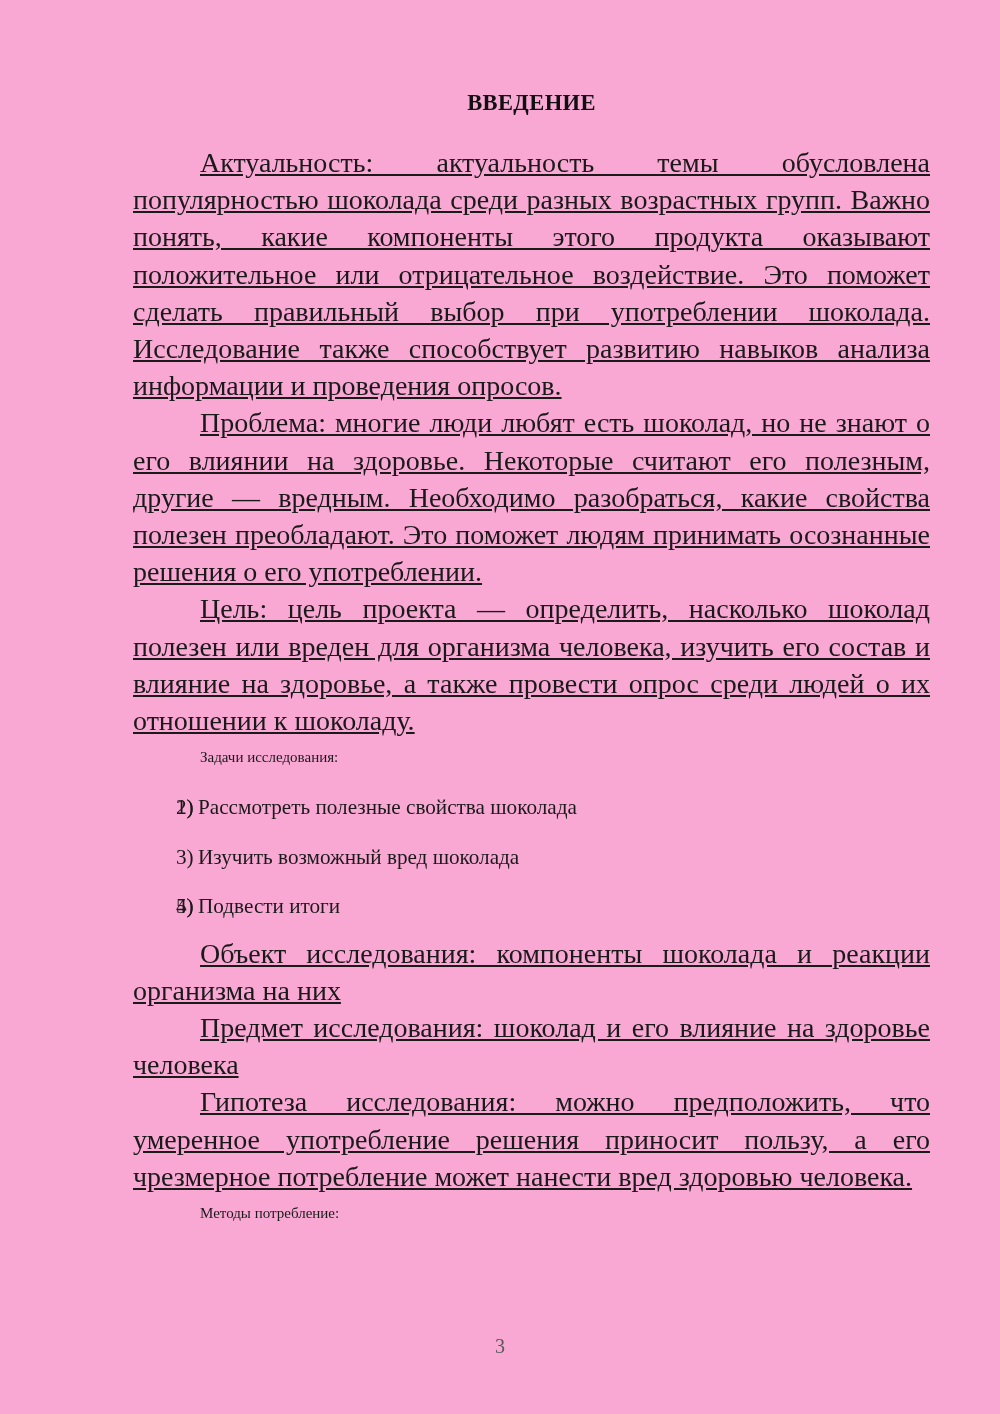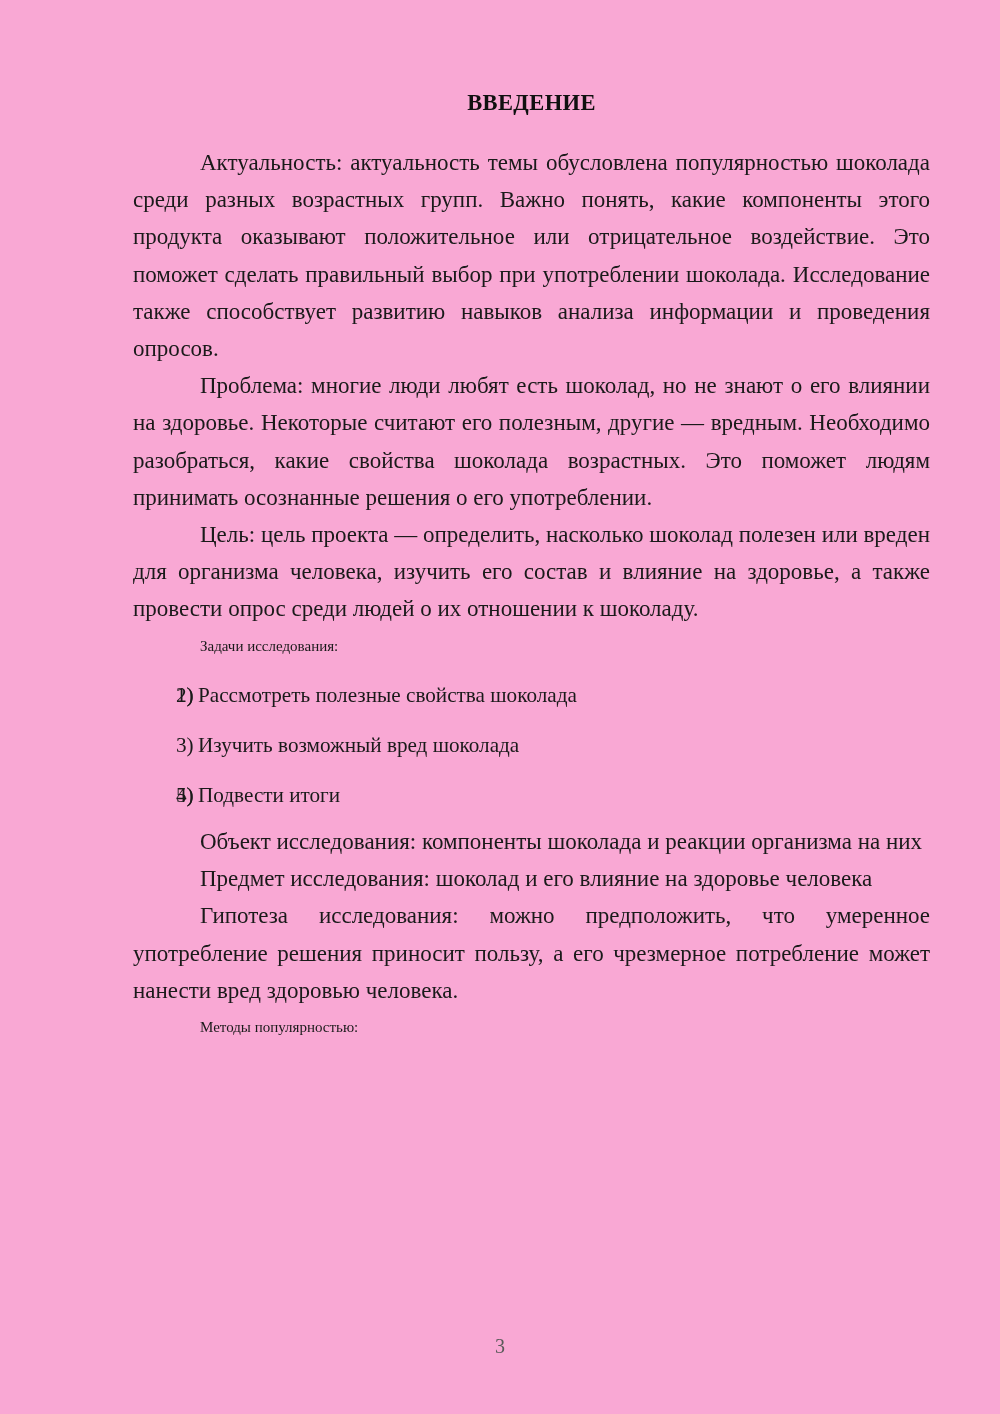--- a/index.html
+++ b/index.html
@@ -38,28 +38,29 @@
     font-size: 22.5px;
     font-weight: bold;
     text-align: center;
     letter-spacing: 0.4px;
     line-height: 30px;
     margin: 0 0 26px 0;
     color: #101010;
   }
 
   .para {
-    font-size: 23px;
+    font-size: 28px;
     line-height: 37.2px;
     text-align: justify;
     text-justify: inter-word;
     text-indent: 67px;
     margin: 0 0 0 0;
     color: #1a1a1a;
     hyphens: none;
+    text-decoration: underline;
   }
 
   .para + .para {
     margin-top: 0px;
   }
 
   
   .para-label {
     font-size: 15px;
     line-height: 37.2px;
@@ -112,21 +113,21 @@
 <body>
 
 <div class="page">
 
   <div class="content">
 
     <h1 class="doc-title">ВВЕДЕНИЕ</h1>
 
     <p class="para">Актуальность: актуальность темы обусловлена популярностью шоколада среди разных возрастных групп. Важно понять, какие компоненты этого продукта оказывают положительное или отрицательное воздействие. Это поможет сделать правильный выбор при употреблении шоколада. Исследование также способствует развитию навыков анализа информации и проведения опросов.</p>
 
-    <p class="para">Проблема: многие люди любят есть шоколад, но не знают о его влиянии на здоровье. Некоторые считают его полезным, другие — вредным. Необходимо разобраться, какие свойства шоколада возрастных. Это поможет людям принимать осознанные решения о его употреблении.</p>
+    <p class="para">Проблема: многие люди любят есть шоколад, но не знают о его влиянии на здоровье. Некоторые считают его полезным, другие — вредным. Необходимо разобраться, какие свойства полезен преобладают. Это поможет людям принимать осознанные решения о его употреблении.</p>
 
     <p class="para">Цель: цель проекта — определить, насколько шоколад полезен или вреден для организма человека, изучить его состав и влияние на здоровье, а также провести опрос среди людей о их отношении к шоколаду.</p>
 
     <p class="para-label">Задачи исследования:</p>
 
     <ul class="task-list">
       <li>
         <span class="marker">1)</span>
       </li>
       <li>
@@ -145,19 +146,19 @@
         <span class="item-text">Подвести итоги</span>
       </li>
     </ul>
 
     <p class="para">Объект исследования: компоненты шоколада и реакции организма на них</p>
 
     <p class="para">Предмет исследования: шоколад и его влияние на здоровье человека</p>
 
     <p class="para">Гипотеза исследования: можно предположить, что умеренное употребление решения приносит пользу, а его чрезмерное потребление может нанести вред здоровью человека.</p>
 
-    <p class="para-label">Методы популярностью:</p>
+    <p class="para-label">Методы потребление:</p>
 
   </div>
 
   <div class="page-number">3</div>
 
 </div>
 
 </body></html>

